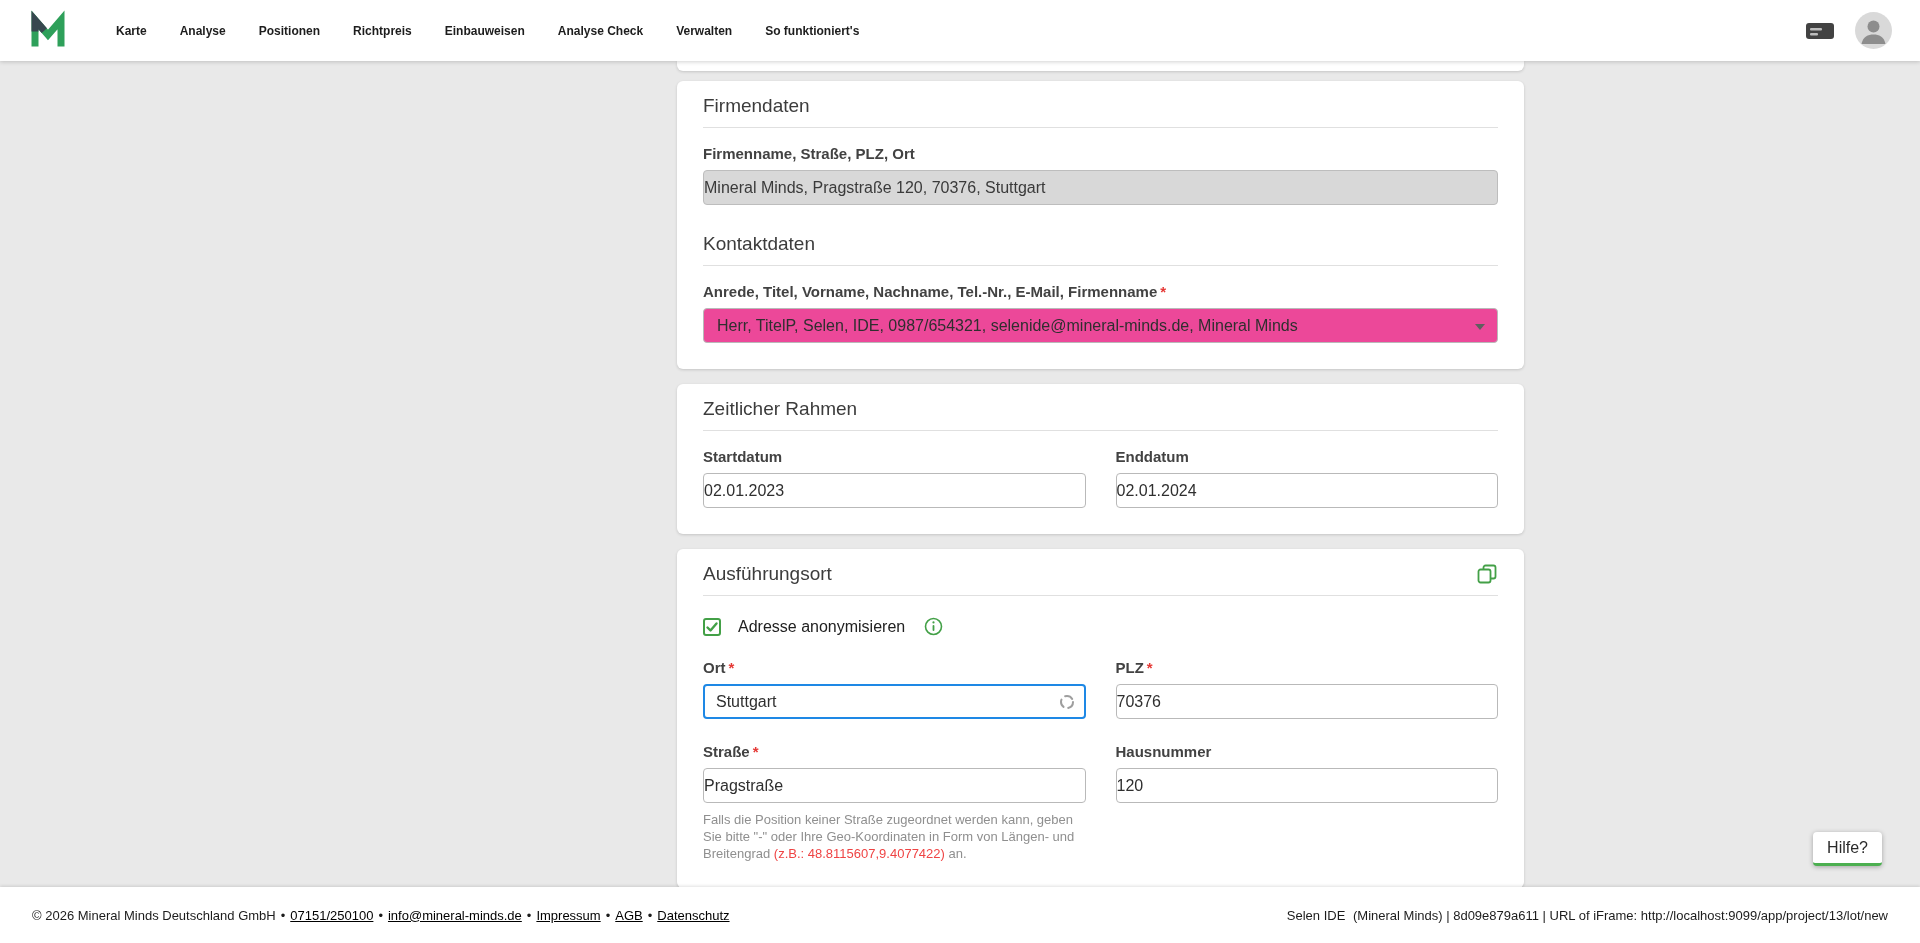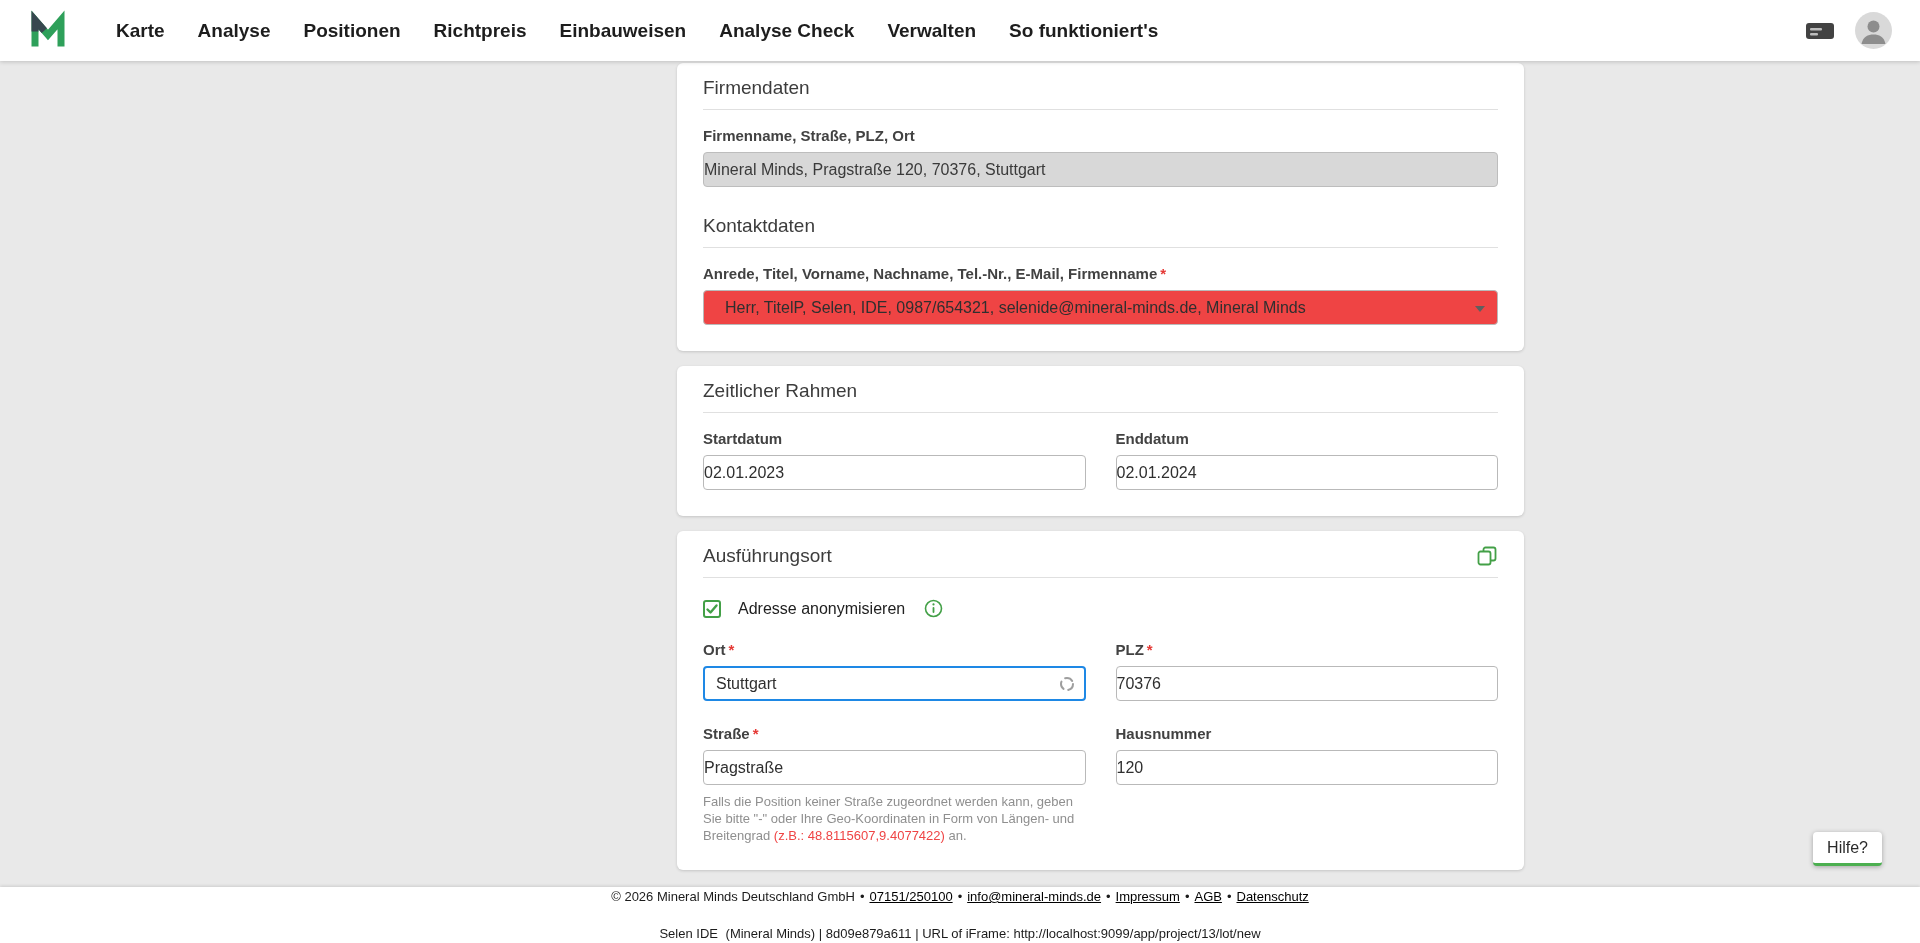--- a/index.html
+++ b/index.html
@@ -13,28 +13,28 @@
 
   
   .navbar {
     position:absolute; top:0; left:0; right:0; height:61px;
     background:#fff; display:flex; align-items:center;
     padding:0 28px; box-shadow:0 1px 4px rgba(0,0,0,.18); z-index:30;
   }
   .logo { display:flex; align-items:center; cursor:pointer; }
   .nav-menu { display:flex; gap:33px; margin-left:48px; align-items:center; }
   .nav-menu a {
-    font-size:19px; font-weight:bold; color:#1d1d1d;
+    font-size:12px; font-weight:bold; color:#1d1d1d;
     text-decoration:none; white-space:nowrap; cursor:pointer;
   }
   .nav-right { margin-left:auto; display:flex; align-items:center; gap:20px; }
   .icon-btn { background:none; border:none; cursor:pointer; display:flex; align-items:center; }
 
   
-  .main { position:absolute; top:43px; left:0; width:1920px; height:839px; overflow:hidden; }
+  .main { position:absolute; top:61px; left:0; width:1920px; height:839px; overflow:hidden; }
   .content { width:847px; margin-left:677px; }
   .card {
     background:#fff; border-radius:6px;
     box-shadow:0 1px 3px rgba(0,0,0,.16);
     padding:14px 26px 26px;
   }
   .partial-top { height:10px; padding:0; border-radius:0 0 6px 6px; }
   .card + .card { margin-top:15px; }
   .partial-top + .card { margin-top:10px; }
 
@@ -56,22 +56,22 @@
   .input.readonly { background:#d8d8d8; border-color:#bdbdbd; color:#3a3a3a; }
   .input-wrap { position:relative;border-radius:6px; }
   .input.focused { border:2px solid #1e88e5; padding:0 11px; }
   .spinner {
     position:absolute; right:11px; top:50%; margin-top:-8px;
     width:16px; height:16px; pointer-events:none;
   }
 
   .select {
     position:relative; width:100%; height:35px; border:1px solid #b9b9b9;
-    border-radius:4px; background:#ef4444; display:flex; align-items:center;
-    padding:0 34px 0 21px; font-size:16px; color:#2f2f2f; cursor:pointer;
+    border-radius:4px; background:#ec4899; display:flex; align-items:center;
+    padding:0 34px 0 13px; font-size:16px; color:#2f2f2f; cursor:pointer;
   }
   .caret {
     position:absolute; right:12px; top:50%; margin-top:-2px;
     width:0; height:0; border-left:5px solid transparent;
     border-right:5px solid transparent; border-top:6px solid #5f5f5f;
   }
 
   .section-title { font-size:19px; font-weight:400; color:#3c3c3c; margin-top:28px; }
 
   .row { display:flex; gap:30px; }
@@ -96,21 +96,21 @@
     border-radius:4px; padding:7px 14px 6px; font-size:16px; color:#2a2a2a;
     font-family:"Liberation Sans", sans-serif;
     box-shadow:0 1px 5px rgba(0,0,0,.3); cursor:pointer;
   }
 
   
   .footer {
     position:absolute; bottom:0; left:0; right:0; height:56px;
     background:#fff; display:flex; align-items:center; justify-content:space-between;
     padding:2px 32px; font-size:13px; color:#1c1c1c;
-    box-shadow:0 -1px 3px rgba(0,0,0,.12); z-index:30;flex-direction:column;
+    box-shadow:0 -1px 3px rgba(0,0,0,.12); z-index:30;
   }
   .footer-left { display:flex; align-items:center; gap:5px; white-space:nowrap; }
   .footer-left a { color:#000000; text-decoration:underline; cursor:pointer; }
   .footer-right { white-space:nowrap; }
   .footer-right .bold { font-weight:normal; }
   .footer-right .rest { margin-left:4px; }
 </style>
 </head>
 <body>
 

